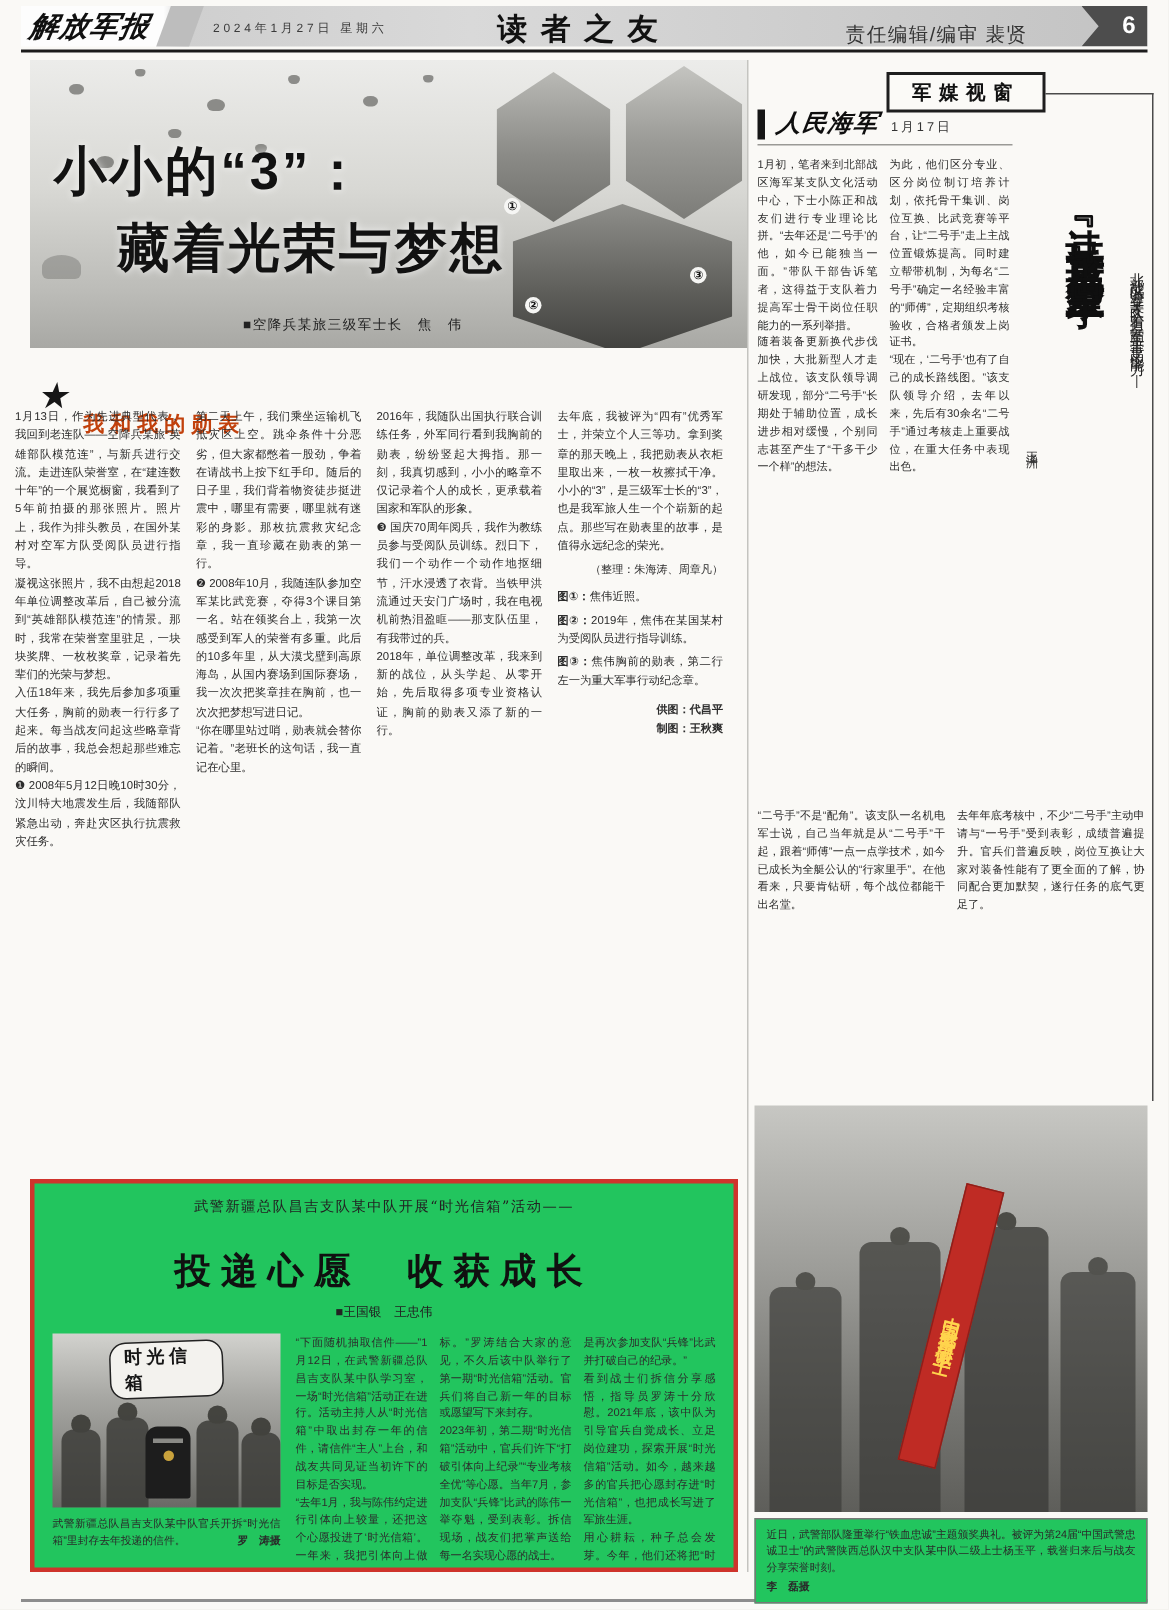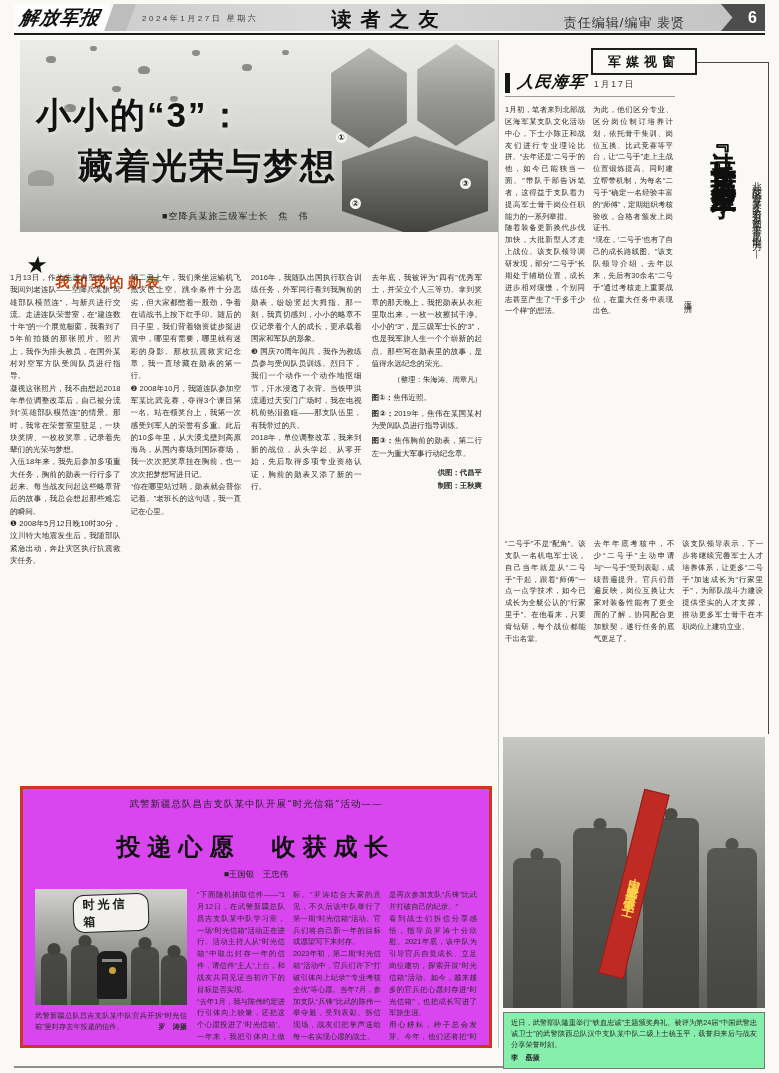--- a/index.html
+++ b/index.html
@@ -50,21 +50,21 @@
   .bcol { flex:1; font-size:7.6px; line-height:1.62; text-align:justify; color:#2c2c2c;
     white-space:pre-line; overflow:hidden;}
   .bcol4 { flex:1; font-size:7.6px; line-height:1.62; text-align:justify; color:#2c2c2c; overflow:hidden;}
   .bcol4 .body { white-space:pre-line; }
   .credit-line { text-align:right; margin:4px 0 6px; font-size:7.4px;}
   .cap-item { margin-top:3px; }
   .cap-item b { font-weight:bold; }
   .pic-credits { margin-top:6px; text-align:right; font-weight:bold; font-size:7.4px; line-height:1.8;}
   
   .redbox { position:absolute; left:20px; top:786px; width:472px; height:262px;
-    border:3px solid #cf342c; background:#d946ef; }
+    border:3px solid #cf342c; background:#22c55e; }
   .rb-kicker { text-align:center; margin-top:9px; font-size:9.5px; color:#222;
     font-family:"DejaVu Serif",serif; letter-spacing:1px;}
   .rb-head { text-align:center; margin-top:20px; font-size:24px; font-weight:bold; letter-spacing:7px; color:#101010;}
   .rb-byline { text-align:center; margin-top:6px; font-size:8.5px; color:#222;}
   .rb-row { display:flex; gap:10px; margin:8px 12px 0; }
   .rb-photo-col { width:152px; flex:none;}
   .rb-photo { position:relative; width:152px; height:116px; overflow:hidden;
     background:linear-gradient(180deg,#d2d2ce 0,#a9a9a5 35%,#83837f 75%,#6a6a66 100%);}
   .pill { position:absolute; left:50%; top:5px; transform:translateX(-50%) rotate(-2deg);
     background:#f3f2ee; border:1.5px solid #222; border-radius:11px; padding:1px 9px;
@@ -107,21 +107,21 @@
   .mw-bottom { position:absolute; left:2px; top:500px; width:258px; height:192px;
     display:flex; gap:8px;}
   .mw-bcol { flex:1; font-size:7.4px; line-height:1.6; text-align:justify; color:#2c2c2c;
     white-space:pre-line; overflow:hidden;}
   .award-photo { position:absolute; left:0; top:699px; width:262px; height:271px; overflow:hidden;
     background:linear-gradient(180deg,#c7c7c3 0,#9d9d99 40%,#757571 75%,#5e5e5a 100%);}
   .sash { position:absolute; left:118px; top:52px; width:26px; height:190px; background:#bf2b24;
     transform:rotate(14deg); border:1px solid #8e1f1a; display:flex; align-items:center; justify-content:center;}
   .sash span { writing-mode:vertical-rl; color:#ffd44d; font-weight:bold; font-size:12px; letter-spacing:4px;}
   .award-cap { position:absolute; left:0; top:974px; width:262px; border:1px solid #777;
-    background:#86efac; padding:4px 7px; font-size:7.2px; line-height:1.55; text-align:justify; color:#2a2a2a;}
+    background:#22c55e; padding:4px 7px; font-size:7.2px; line-height:1.55; text-align:justify; color:#2a2a2a;}
   .award-cap .pc { display:block; font-weight:bold; margin-top:2px;}
 </style>
 </head>
 <body>
 
 <div class="page">
 
   <div class="masthead">
     <div class="logo">解放军报</div>
     <div class="m-date">2024年1月27日 星期六</div>
@@ -238,21 +238,20 @@
 “现在，‘二号手’也有了自己的成长路线图。”该支队领导介绍，去年以来，先后有30余名“二号手”通过考核走上重要战位，在重大任务中表现出色。</div>
       <div class="mw-headzone">
         <span class="v-byline">王泽洲</span>
         <span class="v-head">让『二号手』成长为『行家里手』</span>
         <span class="v-kicker">北部战区海军某支队着力提高军士骨干岗位能力——</span>
       </div>
     </div>
     <div class="mw-bottom">
       <div class="mw-bcol">“二号手”不是“配角”。该支队一名机电军士说，自己当年就是从“二号手”干起，跟着“师傅”一点一点学技术，如今已成长为全艇公认的“行家里手”。在他看来，只要肯钻研，每个战位都能干出名堂。</div>
       <div class="mw-bcol">去年年底考核中，不少“二号手”主动申请与“一号手”受到表彰，成绩普遍提升。官兵们普遍反映，岗位互换让大家对装备性能有了更全面的了解，协同配合更加默契，遂行任务的底气更足了。</div>
-      <div class="mw-bcol">该支队领导表示，下一步将继续完善军士人才培养体系，让更多“二号手”加速成长为“行家里手”，为部队战斗力建设提供坚实的人才支撑，推动更多军士骨干在本职岗位上建功立业。</div>
     </div>
     <div class="award-photo">
       <span class="soldier" style="left:10px;width:48px;height:150px;opacity:.7;"></span>
       <span class="soldier" style="left:70px;width:54px;height:180px;opacity:.75;"></span>
       <span class="soldier" style="left:140px;width:56px;height:190px;opacity:.8;"></span>
       <span class="soldier" style="left:204px;width:50px;height:160px;opacity:.7;"></span>
       <div class="sash">
         <span>中国武警忠诚卫士</span>
       </div>
     </div>

